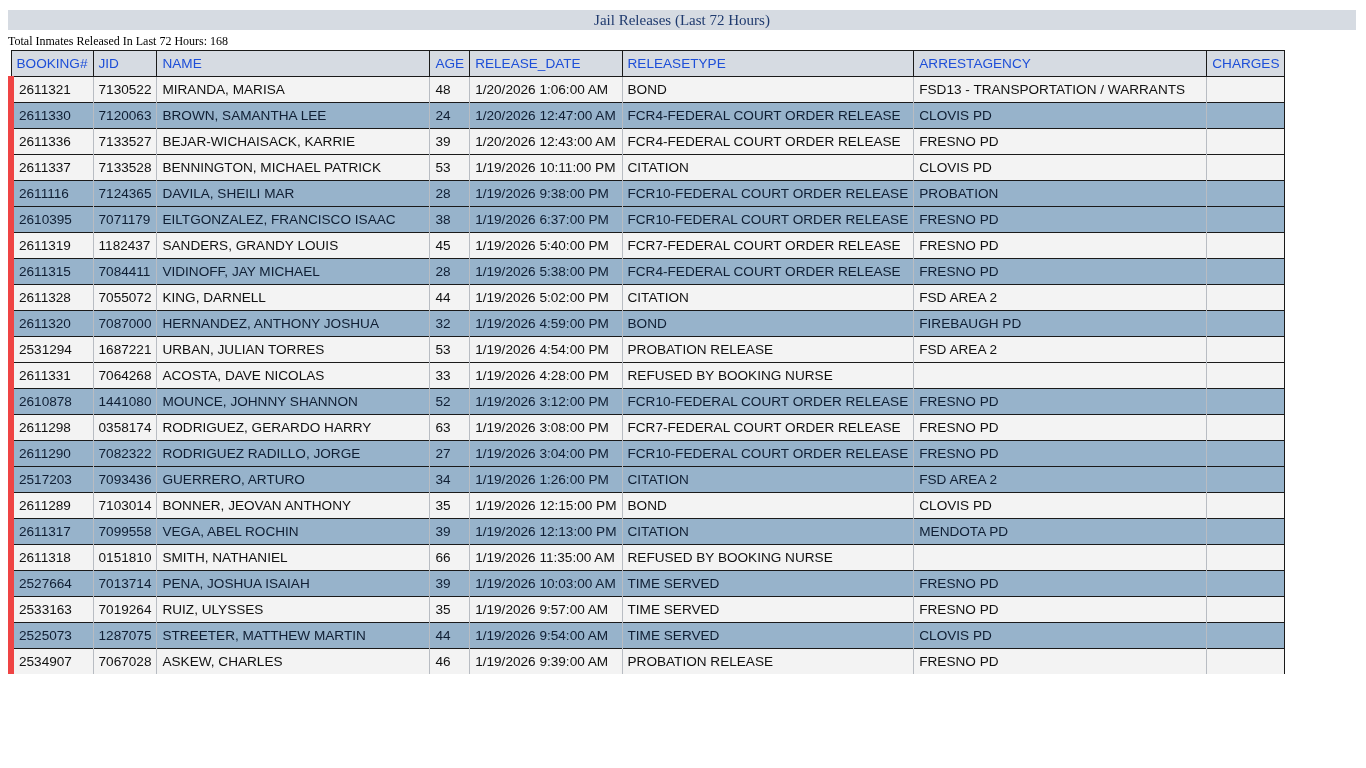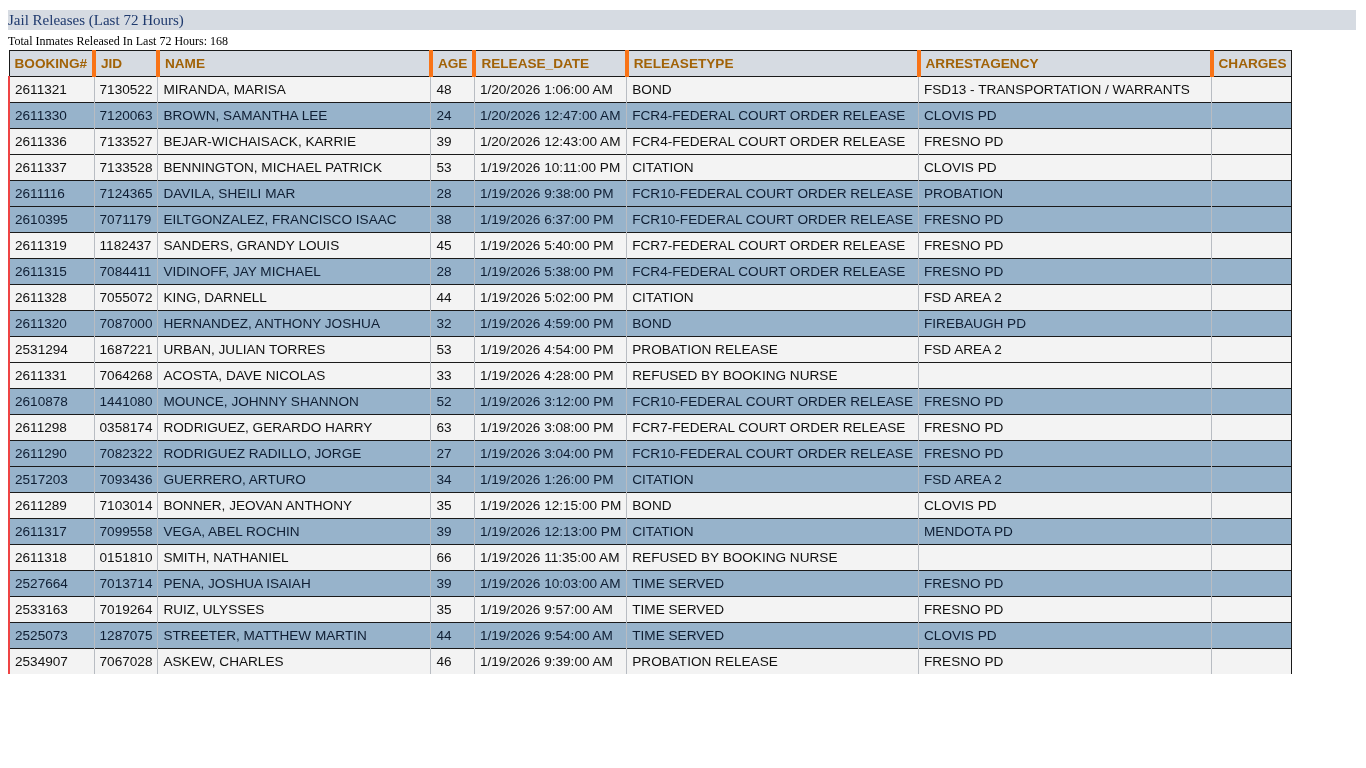--- a/index.html
+++ b/index.html
@@ -1,44 +1,44 @@
 <!DOCTYPE html>
 <html><head>
 <meta charset="utf-8">
 <style>
   html, body { margin: 0; padding: 0; background: #ffffff; }
   body { width: 1366px; height: 768px; overflow: hidden; position: relative; font-family: "Liberation Serif", serif; }
   .title-bar {
     position: absolute; left: 8px; top: 10px; width: 1348px; height: 20px;
-    background: #d6dbe2; color: #1f3a6e; font-size: 15px; text-align: left; line-height: 20px;
+    background: #d6dbe2; color: #1f3a6e; font-size: 15px; text-align: center; line-height: 20px;
     font-family: "Liberation Serif", serif;
   }
   .total {
     position: absolute; left: 8px; top: 32px; font-size: 12px; color: #000; line-height: 18px;
     font-family: "Liberation Serif", serif;
   }
   table.releases {
     position: absolute; left: 8px; top: 50px;
     border-collapse: collapse; table-layout: fixed;
     font-family: "Liberation Sans", sans-serif; font-size: 13.6px;
   }
   table.releases th, table.releases td {
     height: 25px; padding: 0 5px; text-align: left; white-space: nowrap; overflow: hidden;
     border-left: 1px solid #b8bcc2; border-right: 1px solid #b8bcc2;
   }
   table.releases th {
-    background: #d6dbe2; color: #a16207; font-weight: bold;
+    background: #d6dbe2; color: #1d4ed8; font-weight: normal;
     border: 1px solid #1a1a1a;
   }
-  table.releases th + th { border-left: 4px solid #f97316; }
+  table.releases th + th { border-left: 1px solid #f97316; }
   table.releases tr.row td { color: #111; }
   table.releases tr.odd td { background: #f3f3f3; }
   table.releases tr.even td { background: #97b3cb; color: #0f1e33; }
   table.releases tr.row { border-top: 1px solid #1a1a1a; }
-  table.releases tr.row td:first-child { border-left: 2px solid #ef4444; }
+  table.releases tr.row td:first-child { border-left: 6px solid #ef4444; }
   table.releases tr.row td:last-child { border-right: 1px solid #1a1a1a; }
   col.c-booking { width: 80px; }
   col.c-jid { width: 62px; }
   col.c-name { width: 273px; }
   col.c-age { width: 39px; }
   col.c-date { width: 146px; }
   col.c-type { width: 282px; }
   col.c-agency { width: 293px; }
   col.c-charges { width: 74px; }
 </style>

